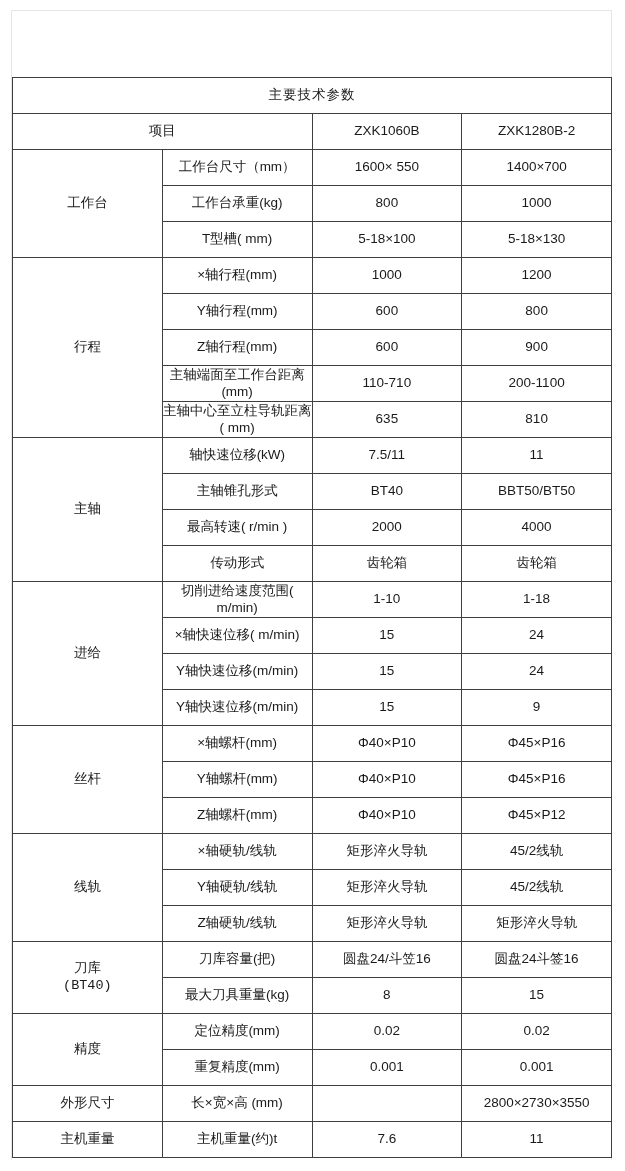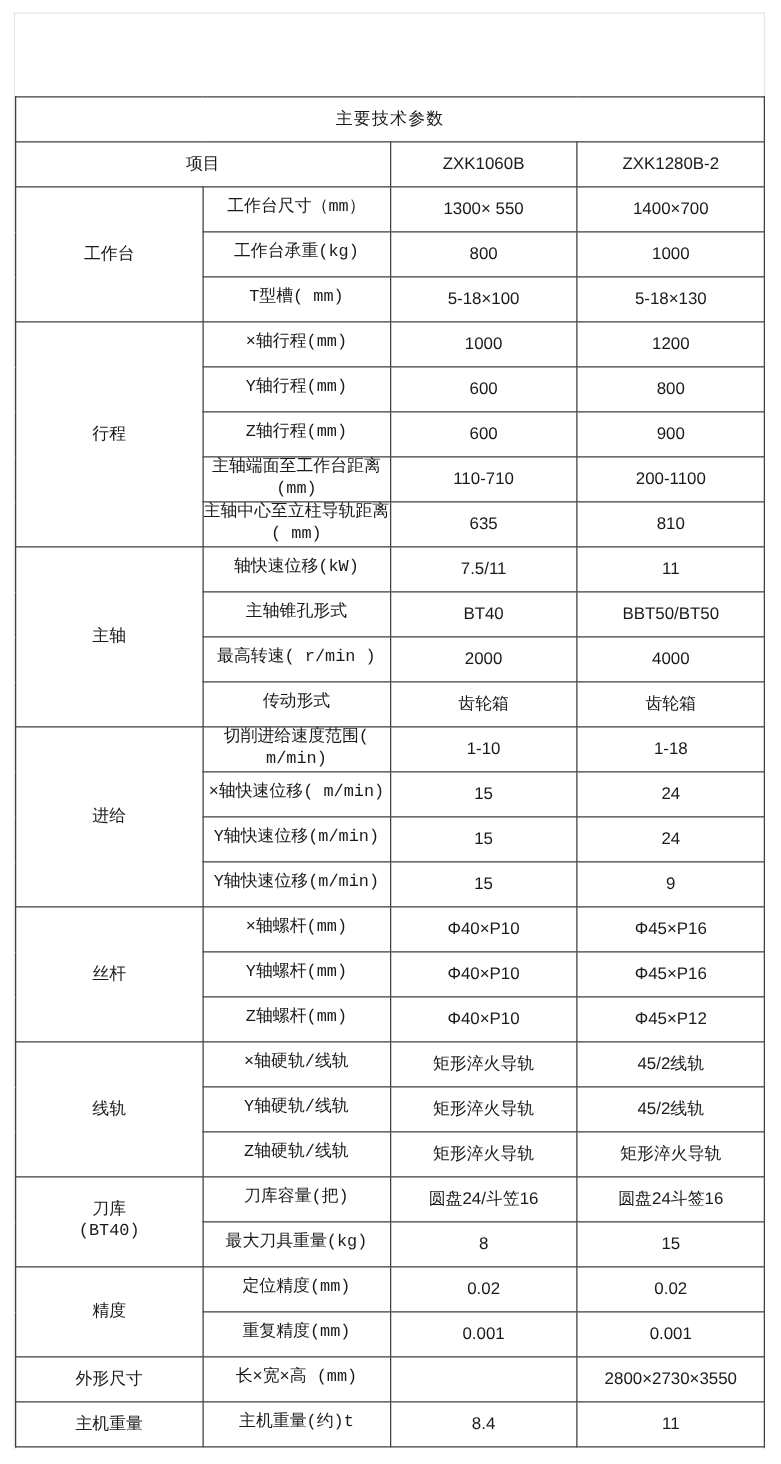--- a/index.html
+++ b/index.html
@@ -68,21 +68,20 @@
   .hdr-item {
     font-weight: normal;
     font-size: 14px;
   }
   .grp {
     font-size: 14.5px;
     width: 88px;
   }
   .param {
     width: 232px;
-    font-family: Liberation Mono, monospace;
   }
   .val {
     width: 140px;
   }
   .grp-two-line {
     line-height: 1.35;
     font-family: Liberation Mono, monospace;
   }
 </style>
 </head>
@@ -97,21 +96,21 @@
           <td colspan="4" class="title-cell">主要技术参数</td>
         </tr>
         <tr>
           <td colspan="2" class="hdr hdr-item">项目</td>
           <td class="hdr val">ZXK1060B</td>
           <td class="hdr val">ZXK1280B-2</td>
         </tr>
         <tr>
           <td rowspan="3" class="grp">工作台</td>
           <td class="param">工作台尺寸（mm）</td>
-          <td class="val">1300× 550</td>
+          <td class="val">1600× 550</td>
           <td class="val">1400×700</td>
         </tr>
         <tr>
           <td class="param">工作台承重(kg)</td>
           <td class="val">800</td>
           <td class="val">1000</td>
         </tr>
         <tr>
           <td class="param">T型槽( mm)</td>
           <td class="val">5-18×100</td>
@@ -241,18 +240,18 @@
         </tr>
         <tr>
           <td rowspan="1" class="grp">外形尺寸</td>
           <td class="param">长×宽×高 (mm)</td>
           <td class="val"></td>
           <td class="val">2800×2730×3550</td>
         </tr>
         <tr>
           <td rowspan="1" class="grp">主机重量</td>
           <td class="param">主机重量(约)t</td>
-          <td class="val">8.4</td>
+          <td class="val">7.6</td>
           <td class="val">11</td>
         </tr>
       </tbody>
   </table>
 </div>
 
 </body></html>

